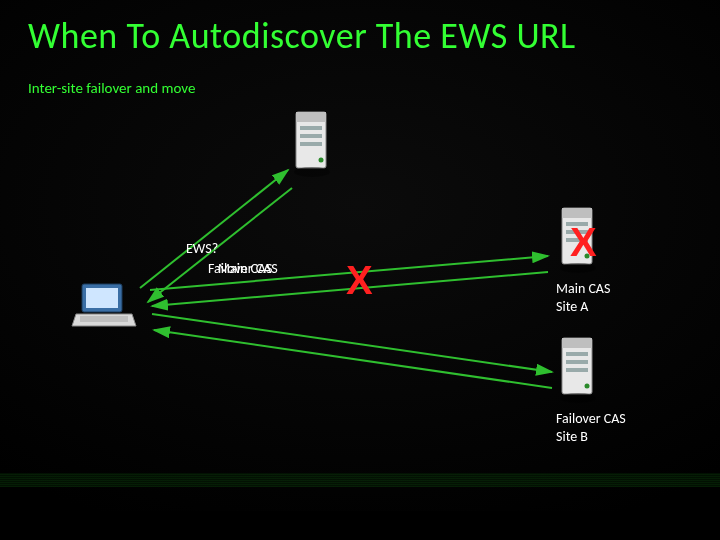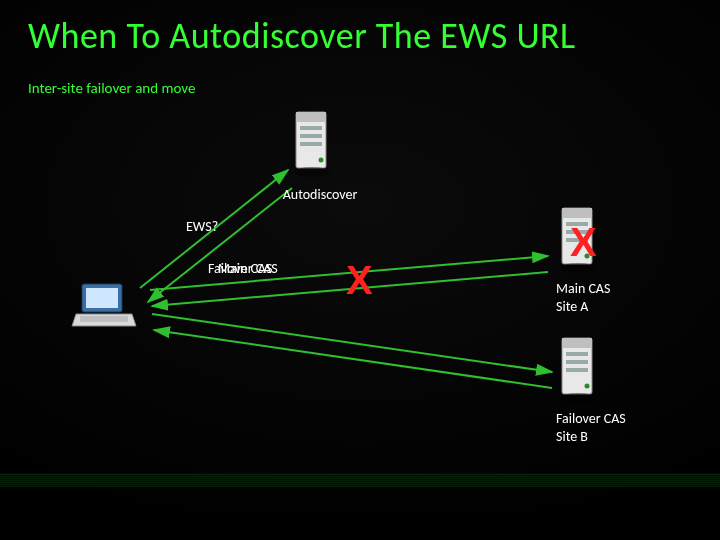--- a/index.html
+++ b/index.html
@@ -117,21 +117,20 @@
     <svg width="50" height="72" viewBox="0 0 50 72">
       <rect x="8" y="2" width="30" height="56" rx="2" fill="#e8e8e8" stroke="#888"></rect>
       <rect x="8" y="2" width="30" height="10" fill="#bfbfbf"></rect>
       <rect x="12" y="16" width="22" height="4" fill="#9aa"></rect>
       <rect x="12" y="24" width="22" height="4" fill="#9aa"></rect>
       <rect x="12" y="32" width="22" height="4" fill="#9aa"></rect>
       <circle cx="33" cy="50" r="2.5" fill="#2a8a2a"></circle>
       <ellipse cx="24" cy="62" rx="18" ry="5" fill="#000" opacity="0.35"></ellipse>
     </svg>
   </div>
-  <div class="label" style="left:270px; top:186px; width:100px;">Autodiscover</div>
 
   <div class="server-icon" style="left:554px; top:206px;">
     <svg width="50" height="72" viewBox="0 0 50 72">
       <rect x="8" y="2" width="30" height="56" rx="2" fill="#e8e8e8" stroke="#888"></rect>
       <rect x="8" y="2" width="30" height="10" fill="#bfbfbf"></rect>
       <rect x="12" y="16" width="22" height="4" fill="#9aa"></rect>
       <rect x="12" y="24" width="22" height="4" fill="#9aa"></rect>
       <rect x="12" y="32" width="22" height="4" fill="#9aa"></rect>
       <circle cx="33" cy="50" r="2.5" fill="#2a8a2a"></circle>
       <ellipse cx="24" cy="62" rx="18" ry="5" fill="#000" opacity="0.35"></ellipse>
@@ -147,21 +146,21 @@
       <rect x="12" y="16" width="22" height="4" fill="#9aa"></rect>
       <rect x="12" y="24" width="22" height="4" fill="#9aa"></rect>
       <rect x="12" y="32" width="22" height="4" fill="#9aa"></rect>
       <circle cx="33" cy="50" r="2.5" fill="#2a8a2a"></circle>
       <ellipse cx="24" cy="62" rx="18" ry="5" fill="#000" opacity="0.35"></ellipse>
     </svg>
   </div>
   <div class="label" style="left:556px; top:410px; text-align:left;">Failover CAS
 Site B</div>
 
-  <div class="label" style="left:186px; top:218px; text-align:left;">EWS?</div>
+  <div class="label" style="left:186px; top:240px; text-align:left;">EWS?</div>
   <div class="label" style="left:208px; top:260px; text-align:left;">Failover CAS</div>
   <div class="label" style="left:218px; top:260px; text-align:left;">Main CAS</div>
 
   <div class="x-mark" style="left:346px; top:258px;">X</div>
   <div class="x-mark" style="left:570px; top:220px;">X</div>
 
   <div class="footer-bar"></div>
 </div>
 
 </body></html>

